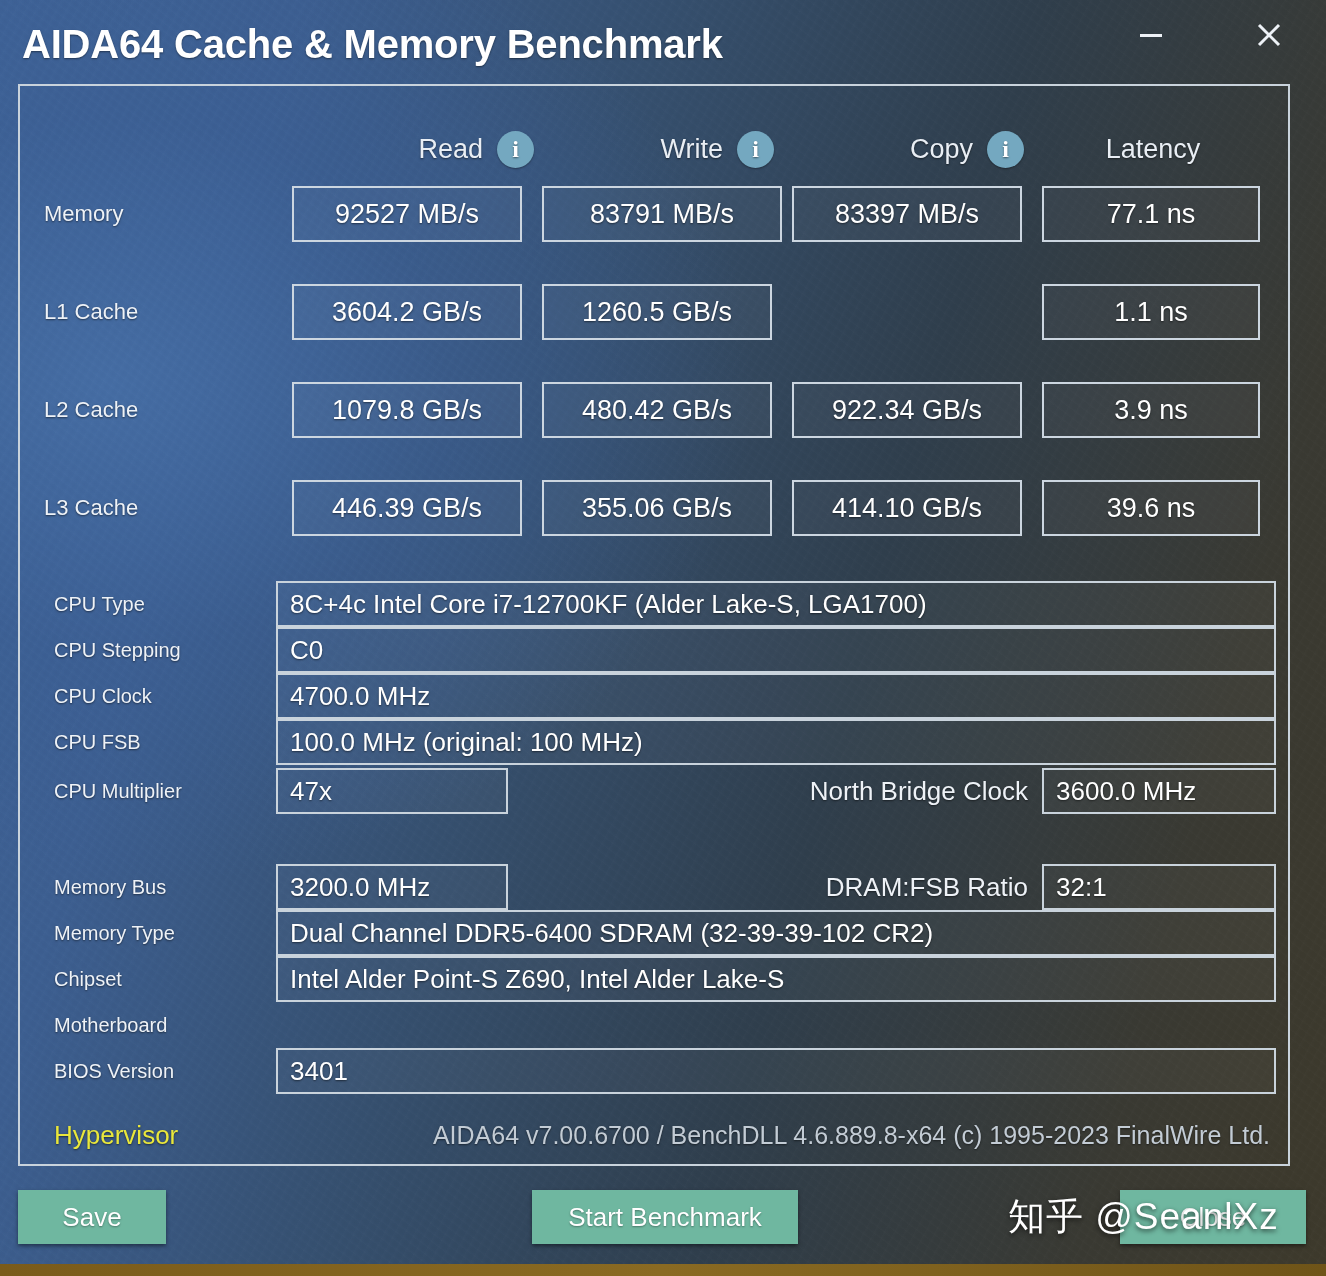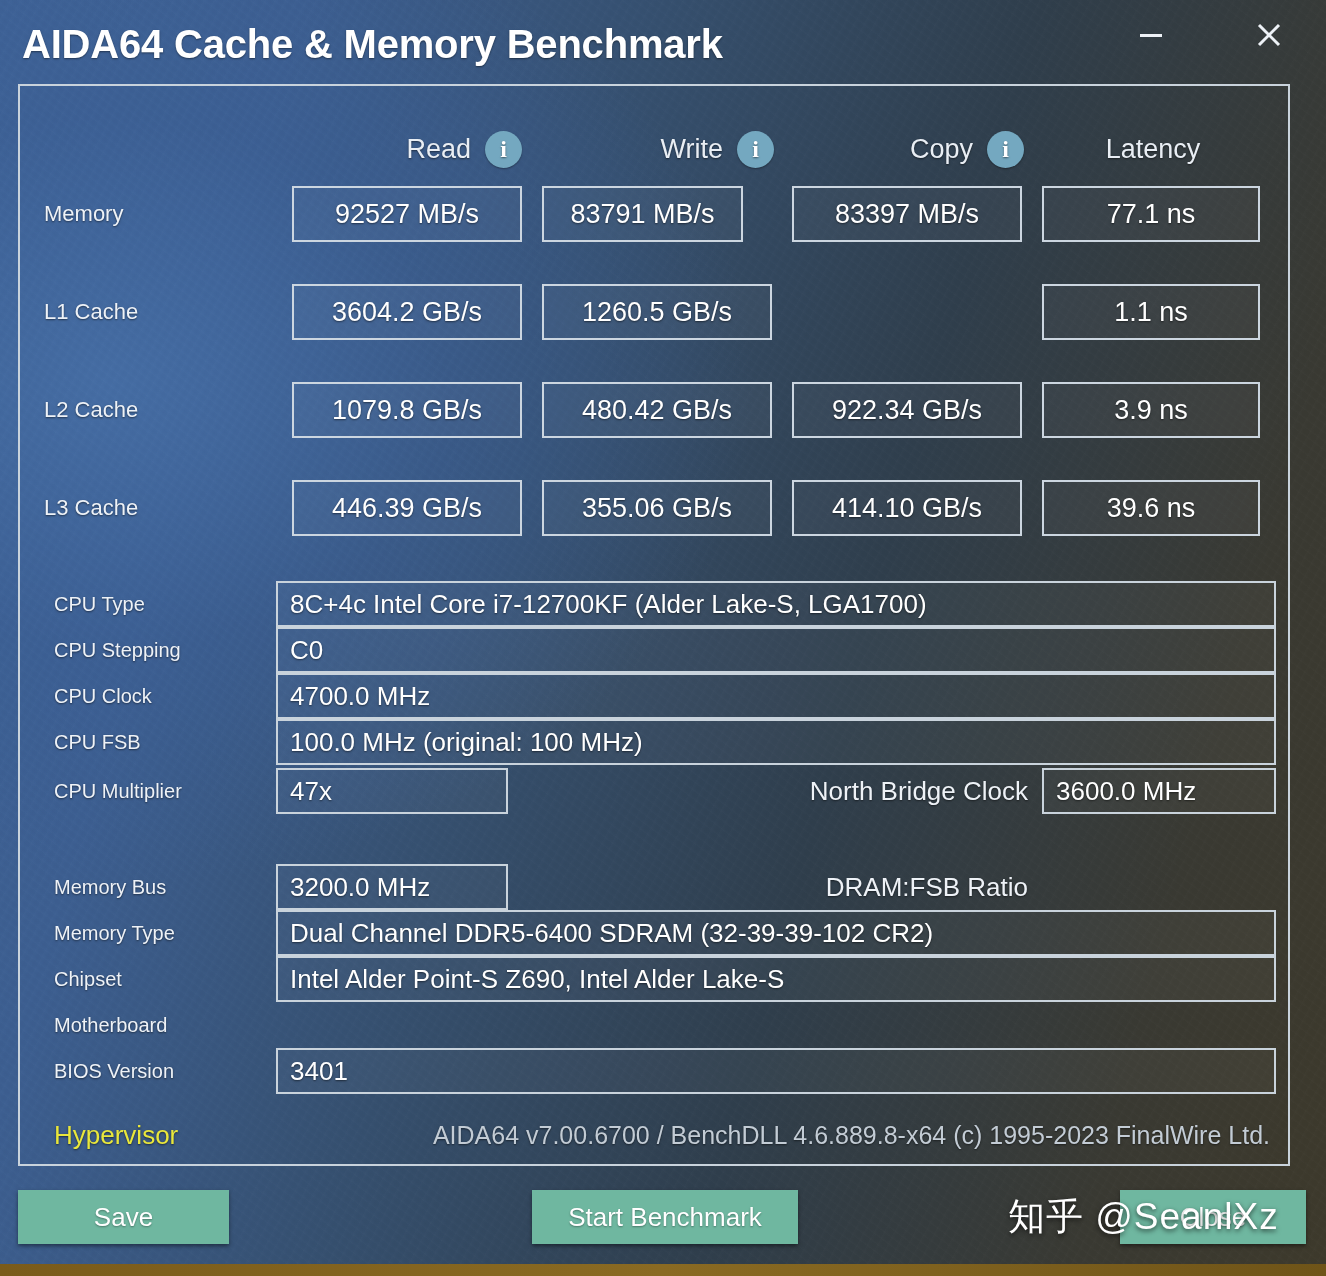--- a/index.html
+++ b/index.html
@@ -208,21 +208,21 @@
     color: #ffffff;
     font-size: 26px;
     font-family: "Liberation Sans", sans-serif;
     display: flex;
     align-items: center;
     justify-content: center;
     box-shadow: 0 2px 4px rgba(0,0,0,0.45);
     text-shadow: 0 1px 2px rgba(0,0,0,0.35);
     white-space: nowrap;
   }
-  .btn-save  { left: 18px;   top: 1190px; width: 211px; }
+  .btn-save  { left: 18px;   top: 1190px; width: 148px; }
   .btn-start { left: 532px;  top: 1190px; width: 266px; }
   .btn-close-bottom { left: 1120px; top: 1190px; width: 186px; }
 
   
   .watermark {
     position: absolute;
     left: 1008px;
     top: 1192px;
     font-size: 37px;
     color: #ffffff;
@@ -260,21 +260,21 @@
     <svg width="46" height="46" viewBox="0 0 46 46">
       <line x1="13" y1="13" x2="33" y2="33" stroke="#eef2f7" stroke-width="3"></line>
       <line x1="33" y1="13" x2="13" y2="33" stroke="#eef2f7" stroke-width="3"></line>
     </svg>
   </div>
 </div>
 
 <div class="panel">
 
   <div class="bench-head">
-    <div class="col-head" style="left:272px; width:230px;">
+    <div class="col-head" style="left:284px; width:230px;">
       <span>Read</span>
       <span class="info-icon">
           <span>i</span>
         </span>
     </div>
     <div class="col-head" style="left:524px; width:230px;">
       <span>Write</span>
       <span class="info-icon">
           <span>i</span>
         </span>
@@ -286,21 +286,21 @@
         </span>
     </div>
     <div class="col-head" style="left:1026px; width:214px; justify-content:center;">
       <span>Latency</span>
     </div>
   </div>
 
   <div class="bench-row" style="top:100px;">
     <div class="row-label">Memory</div>
     <div class="cell-box" style="left:272px; width:230px;">92527 MB/s</div>
-    <div class="cell-box" style="left:522px; width:201px;">83791 MB/s</div>
+    <div class="cell-box" style="left:522px; width:240px;">83791 MB/s</div>
     <div class="cell-box" style="left:772px; width:230px;">83397 MB/s</div>
     <div class="cell-box" style="left:1022px; width:218px;">77.1 ns</div>
   </div>
 
   <div class="bench-row" style="top:198px;">
     <div class="row-label">L1 Cache</div>
     <div class="cell-box" style="left:272px; width:230px;">3604.2 GB/s</div>
     <div class="cell-box" style="left:522px; width:230px;">1260.5 GB/s</div>
     <div class="cell-box" style="left:1022px; width:218px;">1.1 ns</div>
   </div>
@@ -334,20 +334,21 @@
   <div class="info-box" style="top:633px; left:256px; width:1000px;">100.0 MHz  (original: 100 MHz)</div>
 
   <div class="info-label" style="top:682px;">CPU Multiplier</div>
   <div class="info-box" style="top:682px; left:256px; width:232px;">47x</div>
   <div class="inline-label" style="top:682px; left:640px; width:368px;">North Bridge Clock</div>
   <div class="info-box" style="top:682px; left:1022px; width:234px;">3600.0 MHz</div>
 
   <div class="info-label" style="top:778px;">Memory Bus</div>
   <div class="info-box" style="top:778px; left:256px; width:232px;">3200.0 MHz</div>
   <div class="inline-label" style="top:778px; left:640px; width:368px;">DRAM:FSB Ratio</div>
+  <div class="info-box" style="top:778px; left:1022px; width:234px;">32:1</div>
 
   <div class="info-label" style="top:824px;">Memory Type</div>
   <div class="info-box" style="top:824px; left:256px; width:1000px;">Dual Channel DDR5-6400 SDRAM  (32-39-39-102 CR2)</div>
 
   <div class="info-label" style="top:870px;">Chipset</div>
   <div class="info-box" style="top:870px; left:256px; width:1000px;">Intel Alder Point-S Z690, Intel Alder Lake-S</div>
 
   <div class="info-label" style="top:916px;">Motherboard</div>
 
   <div class="info-label" style="top:962px;">BIOS Version</div>

